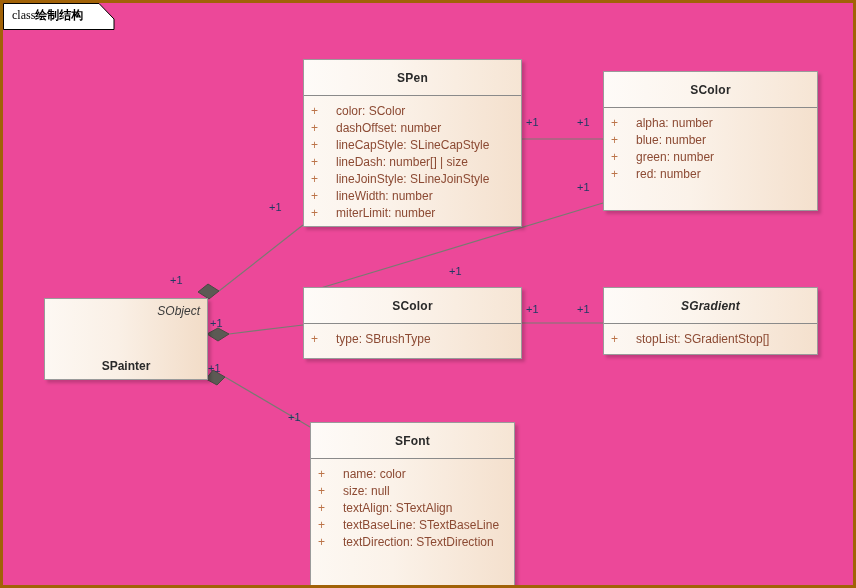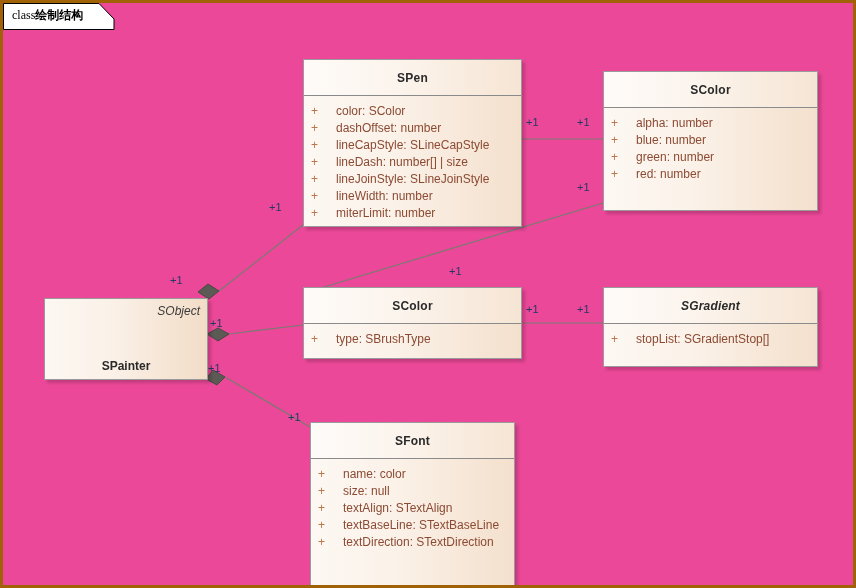--- a/index.html
+++ b/index.html
@@ -267,21 +267,21 @@
       <span class="cls-title">SColor</span>
     </div>
     <div class="cls-body">
       <div class="attr-row">
         <span class="attr-vis">+</span>
         <span class="attr-text">type: SBrushType</span>
       </div>
     </div>
   </div>
 
-  <div class="uml-class abstract" style="left:600px; top:284px; width:215px; height:80px;">
+  <div class="uml-class abstract" style="left:600px; top:284px; width:215px; height:68px;">
     <div class="cls-header">
       <span class="cls-title">SGradient</span>
     </div>
     <div class="cls-body">
       <div class="attr-row">
         <span class="attr-vis">+</span>
         <span class="attr-text">stopList: SGradientStop[]</span>
       </div>
     </div>
   </div>

